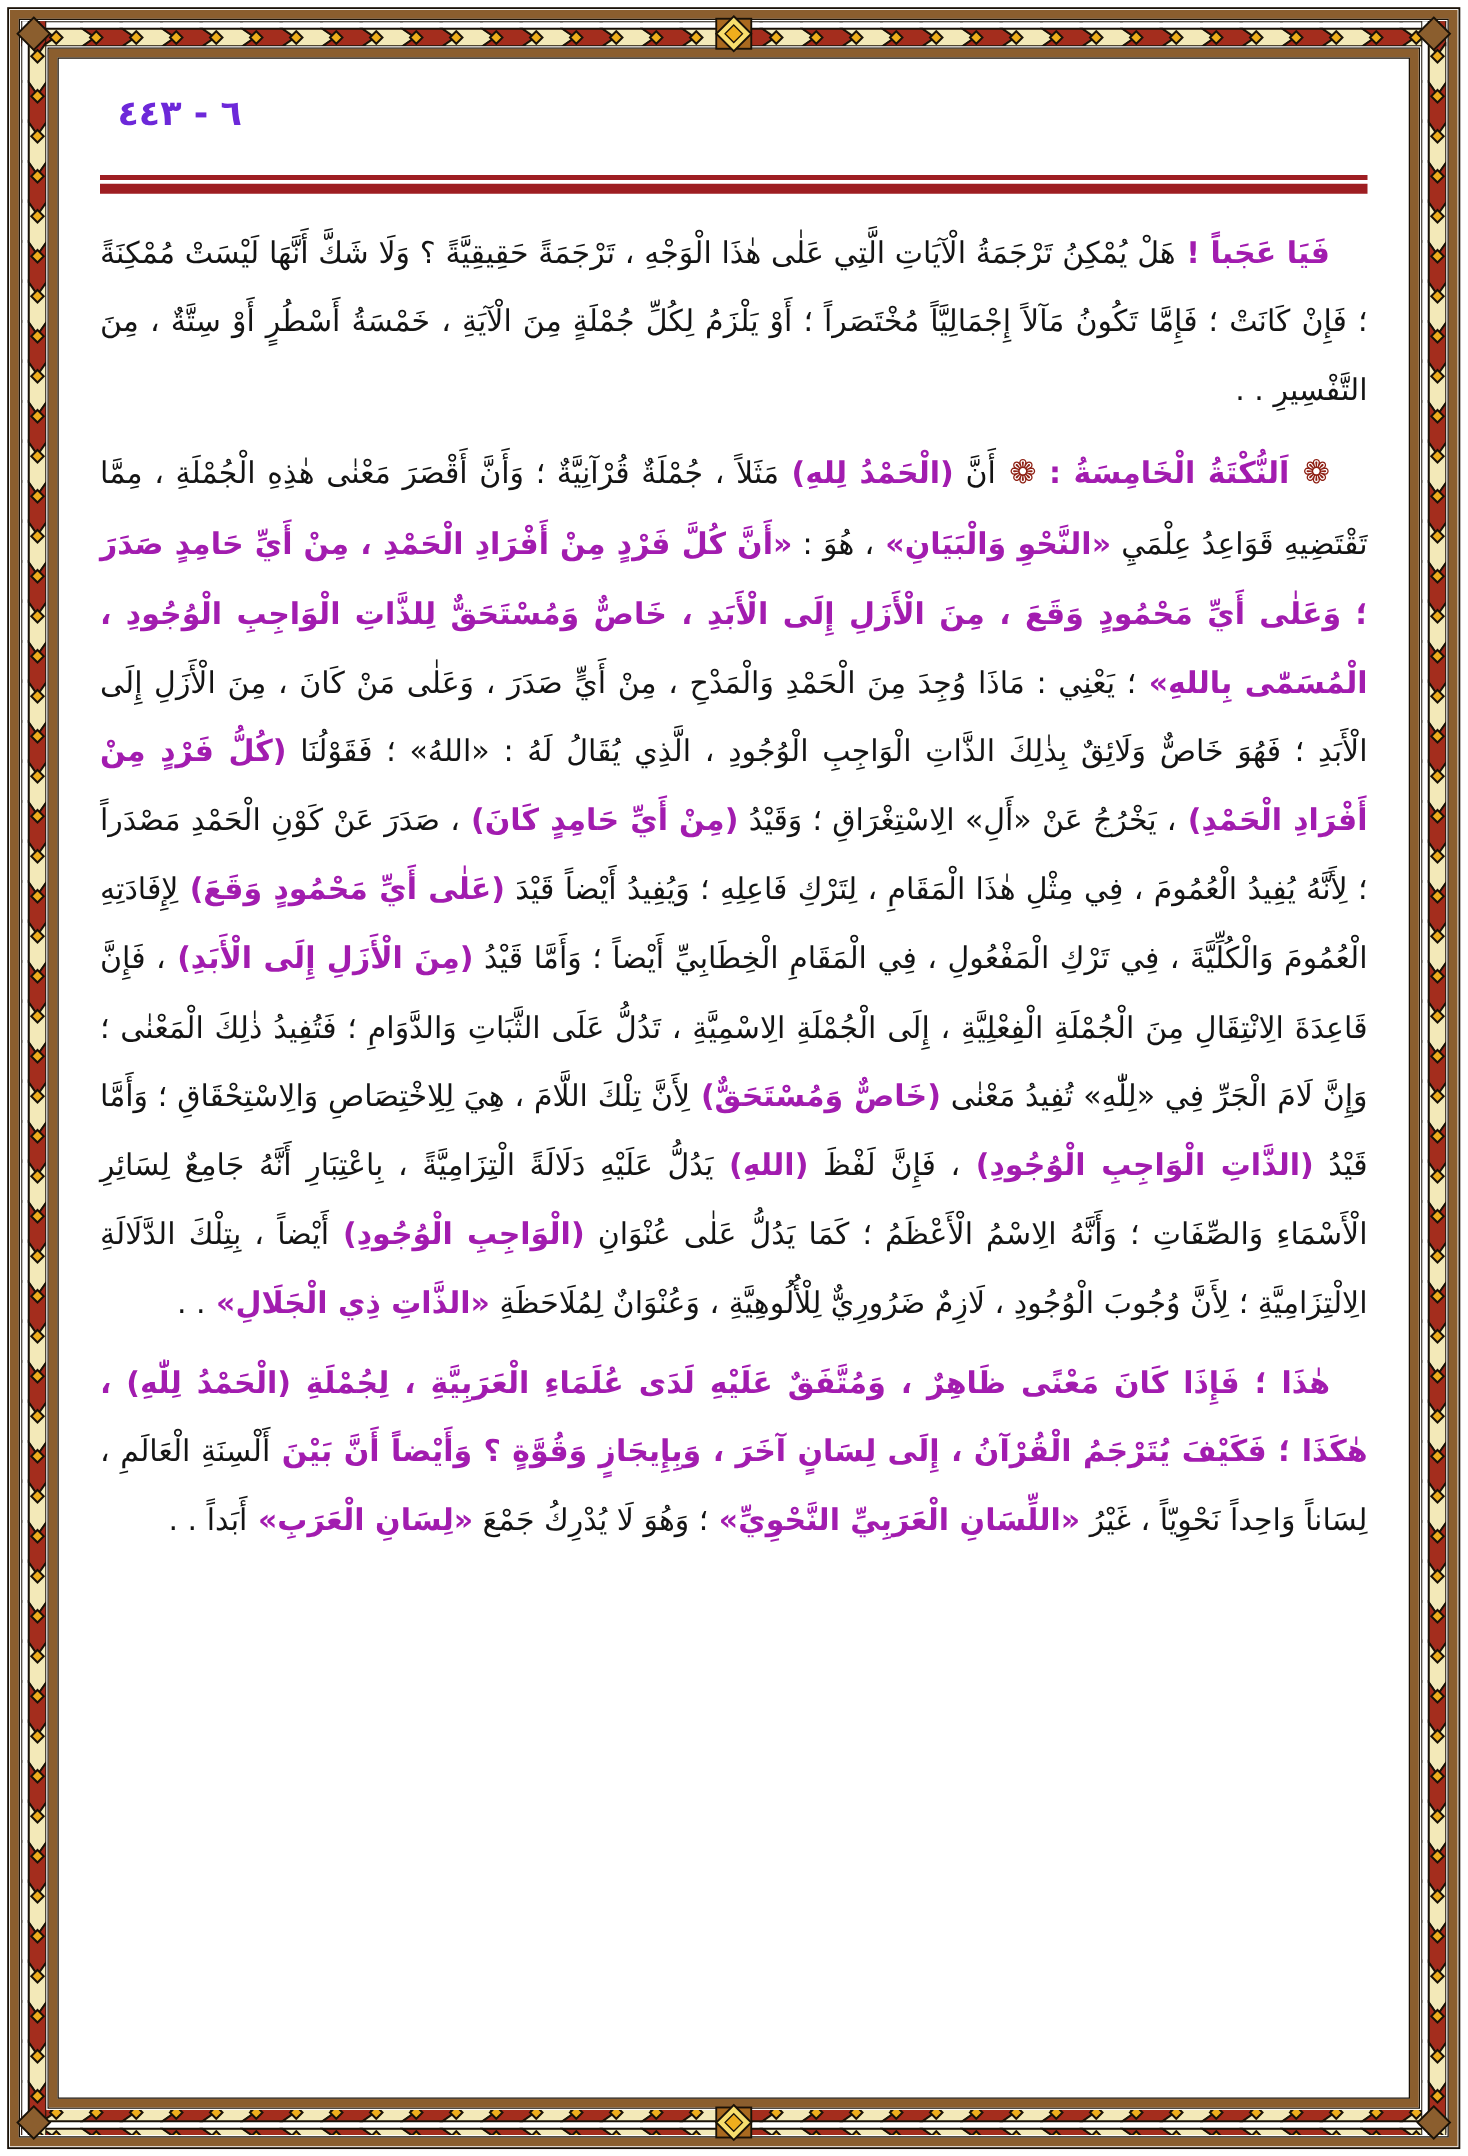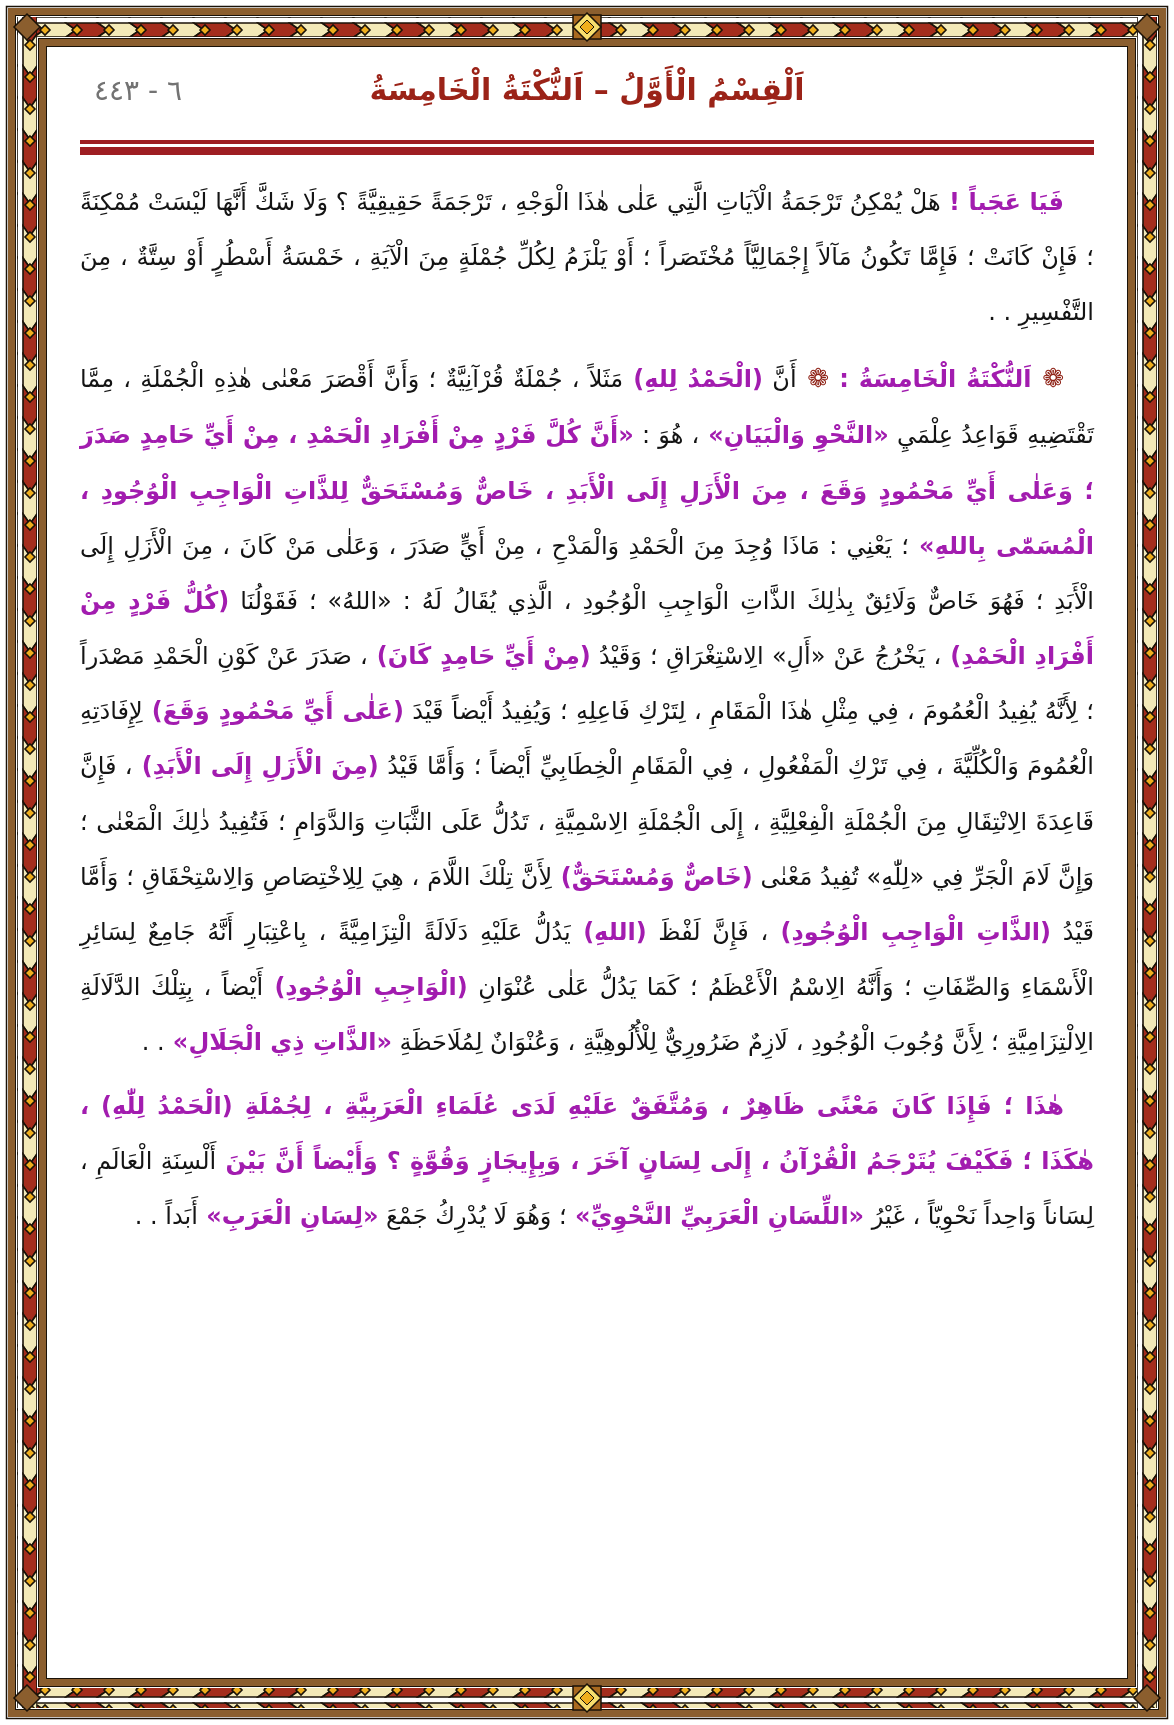--- a/index.html
+++ b/index.html
@@ -15,21 +15,21 @@
     top:62px;right:80px;left:80px;bottom:62px;
     direction:rtl;
   }
   .header{position:relative;height:62px;}
   .page-title{
     text-align:center;font-size:30px;font-weight:bold;
     color:#9b2318;padding-top:10px;letter-spacing:.5px;
   }
   .page-number{
     position:absolute;left:14px;top:12px;
-    font-size:28px;font-weight:normal;color:#737373;direction:ltr;
+    font-size:28px;font-weight:bold;color:#6d28d9;direction:ltr;
   }
   .double-rule{
     margin-top:16px;height:3px;background:#fff;
     border-top:4px solid #9e1e22;border-bottom:8px solid #9e1e22;
   }
   .body-text{
     margin-top:20px;font-size:24px;line-height:2.3;
     text-align:justify;color:#141414;
   }
   .body-text p{margin:0 0 8px;text-indent:30px;}
@@ -96,21 +96,20 @@
       <rect x="573" y="1686" width="28" height="24" fill="#a9691f" stroke="#1a1208" stroke-width="1.5"></rect>
       <polygon points="587,1684 601,1698 587,1712 573,1698" fill="#f7de6e" stroke="#1a1208" stroke-width="1.5"></polygon>
       <polygon points="587,1691 594,1698 587,1705 580,1698" fill="#efae1d" stroke="#1a1208" stroke-width="1"></polygon>
     </g>
   </svg>
 
   <div class="content">
 
     <div class="header">
       <div class="page-number">٦ - ٤٤٣</div>
-      <div class="page-title">اَلْقِسْمُ الْأَوَّلُ – اَلنُّكْتَةُ الْخَامِسَةُ</div>
     </div>
 
     <div class="double-rule"></div>
 
     <div class="body-text">
       <p><span class="run-red">فَيَا عَجَباً ! </span><span class="run-black">هَلْ يُمْكِنُ تَرْجَمَةُ الْآيَاتِ الَّتِي عَلٰى هٰذَا الْوَجْهِ ، تَرْجَمَةً حَقِيقِيَّةً ؟ وَلَا شَكَّ أَنَّهَا لَيْسَتْ مُمْكِنَةً ؛ فَإِنْ كَانَتْ ؛ فَإِمَّا تَكُونُ مَآلاً إِجْمَالِيَّاً مُخْتَصَراً ؛ أَوْ يَلْزَمُ لِكُلِّ جُمْلَةٍ مِنَ الْآيَةِ ، خَمْسَةُ أَسْطُرٍ أَوْ سِتَّةٌ ، مِنَ التَّفْسِيرِ . .</span></p>
       <p><span class="run-orn">❁ </span><span class="run-red">اَلنُّكْتَةُ الْخَامِسَةُ : </span><span class="run-orn">❁ </span><span class="run-black">أَنَّ </span><span class="run-red">(الْحَمْدُ لِلهِ) </span><span class="run-black">مَثَلاً ، جُمْلَةٌ قُرْآنِيَّةٌ ؛ وَأَنَّ أَقْصَرَ مَعْنٰى هٰذِهِ الْجُمْلَةِ ، مِمَّا تَقْتَضِيهِ قَوَاعِدُ عِلْمَيِ </span><span class="run-red">«النَّحْوِ وَالْبَيَانِ» </span><span class="run-black">، هُوَ : </span><span class="run-red">«أَنَّ كُلَّ فَرْدٍ مِنْ أَفْرَادِ الْحَمْدِ ، مِنْ أَيِّ حَامِدٍ صَدَرَ ؛ وَعَلٰى أَيِّ مَحْمُودٍ وَقَعَ ، مِنَ الْأَزَلِ إِلَى الْأَبَدِ ، خَاصٌّ وَمُسْتَحَقٌّ لِلذَّاتِ الْوَاجِبِ الْوُجُودِ ، الْمُسَمّٰى بِاللهِ» </span><span class="run-black">؛ يَعْنِي : مَاذَا وُجِدَ مِنَ الْحَمْدِ وَالْمَدْحِ ، مِنْ أَيٍّ صَدَرَ ، وَعَلٰى مَنْ كَانَ ، مِنَ الْأَزَلِ إِلَى الْأَبَدِ ؛ فَهُوَ خَاصٌّ وَلَائِقٌ بِذٰلِكَ الذَّاتِ الْوَاجِبِ الْوُجُودِ ، الَّذِي يُقَالُ لَهُ : «اللهُ» ؛ فَقَوْلُنَا </span><span class="run-red">(كُلُّ فَرْدٍ مِنْ أَفْرَادِ الْحَمْدِ) </span><span class="run-black">، يَخْرُجُ عَنْ «أَلِ» الِاسْتِغْرَاقِ ؛ وَقَيْدُ </span><span class="run-red">(مِنْ أَيِّ حَامِدٍ كَانَ) </span><span class="run-black">، صَدَرَ عَنْ كَوْنِ الْحَمْدِ مَصْدَراً ؛ لِأَنَّهُ يُفِيدُ الْعُمُومَ ، فِي مِثْلِ هٰذَا الْمَقَامِ ، لِتَرْكِ فَاعِلِهِ ؛ وَيُفِيدُ أَيْضاً قَيْدَ </span><span class="run-red">(عَلٰى أَيِّ مَحْمُودٍ وَقَعَ) </span><span class="run-black">لِإِفَادَتِهِ الْعُمُومَ وَالْكُلِّيَّةَ ، فِي تَرْكِ الْمَفْعُولِ ، فِي الْمَقَامِ الْخِطَابِيِّ أَيْضاً ؛ وَأَمَّا قَيْدُ </span><span class="run-red">(مِنَ الْأَزَلِ إِلَى الْأَبَدِ) </span><span class="run-black">، فَإِنَّ قَاعِدَةَ الِانْتِقَالِ مِنَ الْجُمْلَةِ الْفِعْلِيَّةِ ، إِلَى الْجُمْلَةِ الِاسْمِيَّةِ ، تَدُلُّ عَلَى الثَّبَاتِ وَالدَّوَامِ ؛ فَتُفِيدُ ذٰلِكَ الْمَعْنٰى ؛ وَإِنَّ لَامَ الْجَرِّ فِي «لِلّٰهِ» تُفِيدُ مَعْنٰى </span><span class="run-red">(خَاصٌّ وَمُسْتَحَقٌّ) </span><span class="run-black">لِأَنَّ تِلْكَ اللَّامَ ، هِيَ لِلِاخْتِصَاصِ وَالِاسْتِحْقَاقِ ؛ وَأَمَّا قَيْدُ </span><span class="run-red">(الذَّاتِ الْوَاجِبِ الْوُجُودِ) </span><span class="run-black">، فَإِنَّ لَفْظَ </span><span class="run-red">(اللهِ) </span><span class="run-black">يَدُلُّ عَلَيْهِ دَلَالَةً الْتِزَامِيَّةً ، بِاعْتِبَارِ أَنَّهُ جَامِعٌ لِسَائِرِ الْأَسْمَاءِ وَالصِّفَاتِ ؛ وَأَنَّهُ الِاسْمُ الْأَعْظَمُ ؛ كَمَا يَدُلُّ عَلٰى عُنْوَانِ </span><span class="run-red">(الْوَاجِبِ الْوُجُودِ) </span><span class="run-black">أَيْضاً ، بِتِلْكَ الدَّلَالَةِ الِالْتِزَامِيَّةِ ؛ لِأَنَّ وُجُوبَ الْوُجُودِ ، لَازِمٌ ضَرُورِيٌّ لِلْأُلُوهِيَّةِ ، وَعُنْوَانٌ لِمُلَاحَظَةِ </span><span class="run-red">«الذَّاتِ ذِي الْجَلَالِ» </span><span class="run-black">. .</span></p>
       <p><span class="run-red">هٰذَا ؛ فَإِذَا كَانَ مَعْنًى ظَاهِرٌ ، وَمُتَّفَقٌ عَلَيْهِ لَدَى عُلَمَاءِ الْعَرَبِيَّةِ ، لِجُمْلَةِ (الْحَمْدُ لِلّٰهِ) ، هٰكَذَا ؛ فَكَيْفَ يُتَرْجَمُ الْقُرْآنُ ، إِلَى لِسَانٍ آخَرَ ، وَبِإِيجَازٍ وَقُوَّةٍ ؟ وَأَيْضاً أَنَّ بَيْنَ </span><span class="run-black">أَلْسِنَةِ الْعَالَمِ ، لِسَاناً وَاحِداً نَحْوِيّاً ، غَيْرُ </span><span class="run-red">«اللِّسَانِ الْعَرَبِيِّ النَّحْوِيِّ» </span><span class="run-black">؛ وَهُوَ لَا يُدْرِكُ جَمْعَ </span><span class="run-red">«لِسَانِ الْعَرَبِ» </span><span class="run-black">أَبَداً . .</span></p>
     </div>
 

